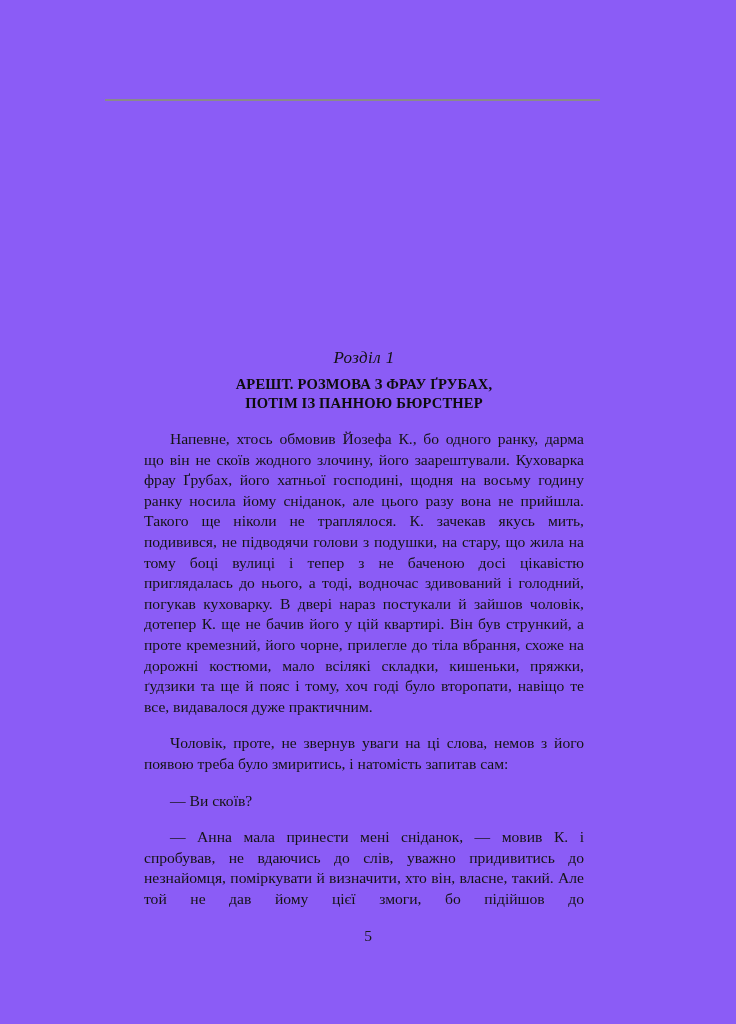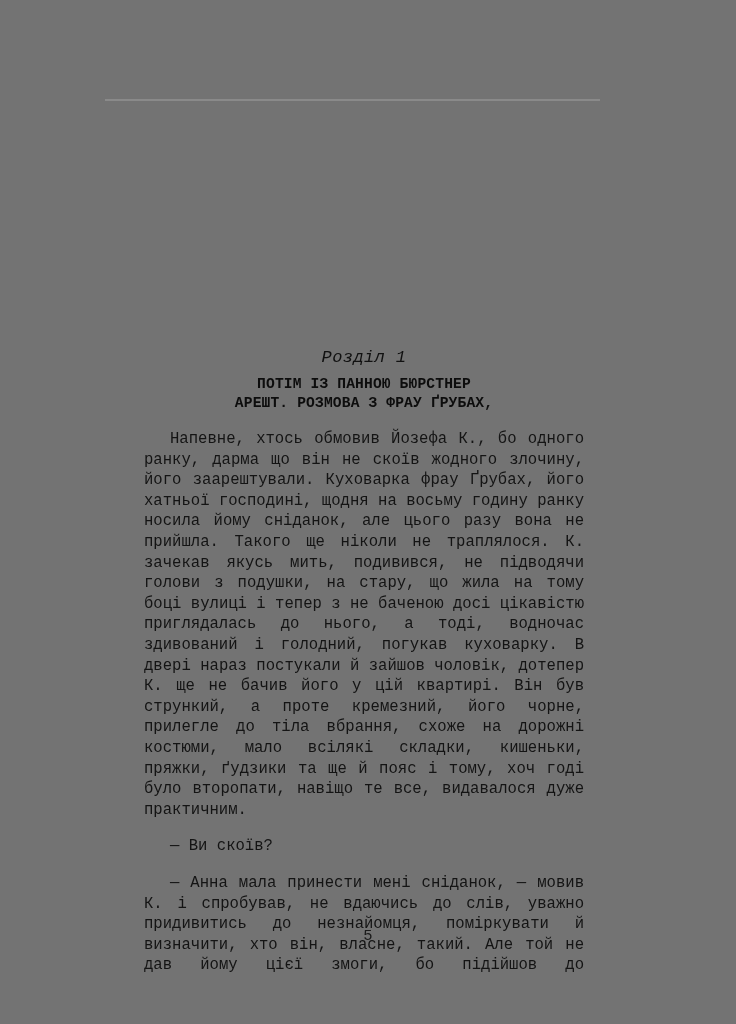--- a/index.html
+++ b/index.html
@@ -12,22 +12,21 @@
     height: 1024px;
     position: relative;
     font-family: "Liberation Serif", "DejaVu Serif", serif;
     color: #1a1a1a;
     overflow: hidden;
   }
 
   .page {
     position: absolute;
     inset: 0;
-    background: #737373;
-    font-family: Liberation Mono, monospace;
+    background: #8b5cf6;
   }
 
   
   .header-rule {
     position: absolute;
     left: 105px;
     top: 99px;
     width: 495px;
     height: 2px;
     background: #8a8a8a;
@@ -92,26 +91,27 @@
 
 <div class="page">
 
   <div class="header-rule"></div>
 
   <div class="column">
 
     <div class="chapter-number">Розділ 1</div>
 
     <div class="chapter-title">
+      <span class="tline">АРЕШТ. РОЗМОВА З ФРАУ ҐРУБАХ,</span>
       <span class="tline">ПОТІМ ІЗ ПАННОЮ БЮРСТНЕР</span>
-      <span class="tline">АРЕШТ. РОЗМОВА З ФРАУ ҐРУБАХ,</span>
     </div>
 
     <div class="body-text">
       <p>Напевне, хтось обмовив Йозефа К., бо одного ранку, дарма що він не скоїв жодного злочину, його заарештували. Куховарка фрау Ґрубах, його хатньої господині, щодня на восьму годину ранку носила йому сніданок, але цього разу вона не прийшла. Такого ще ніколи не траплялося. К. зачекав якусь мить, подивився, не підводячи голови з подушки, на стару, що жила на тому боці вулиці і тепер з не баченою досі цікавістю приглядалась до нього, а тоді, водночас здивований і голодний, погукав куховарку. В двері нараз постукали й зайшов чоловік, дотепер К. ще не бачив його у цій квартирі. Він був стрункий, а проте кремезний, його чорне, прилегле до тіла вбрання, схоже на дорожні костюми, мало всілякі складки, кишеньки, пряжки, ґудзики та ще й пояс і тому, хоч годі було второпати, навіщо те все, видавалося дуже практичним.</p>
+      <p>Чоловік, проте, не звернув уваги на ці слова, немов з його появою треба було змиритись, і натомість запитав сам:</p>
       <p>— Ви скоїв?</p>
       <p class="last-line-spread">— Анна мала принести мені сніданок, — мовив К. і спробував, не вдаючись до слів, уважно придивитись до незнайомця, поміркувати й визначити, хто він, власне, такий. Але той не дав йому цієї змоги, бо підійшов до</p>
     </div>
 
   </div>
 
   <div class="folio">5</div>
 
 </div>
 

